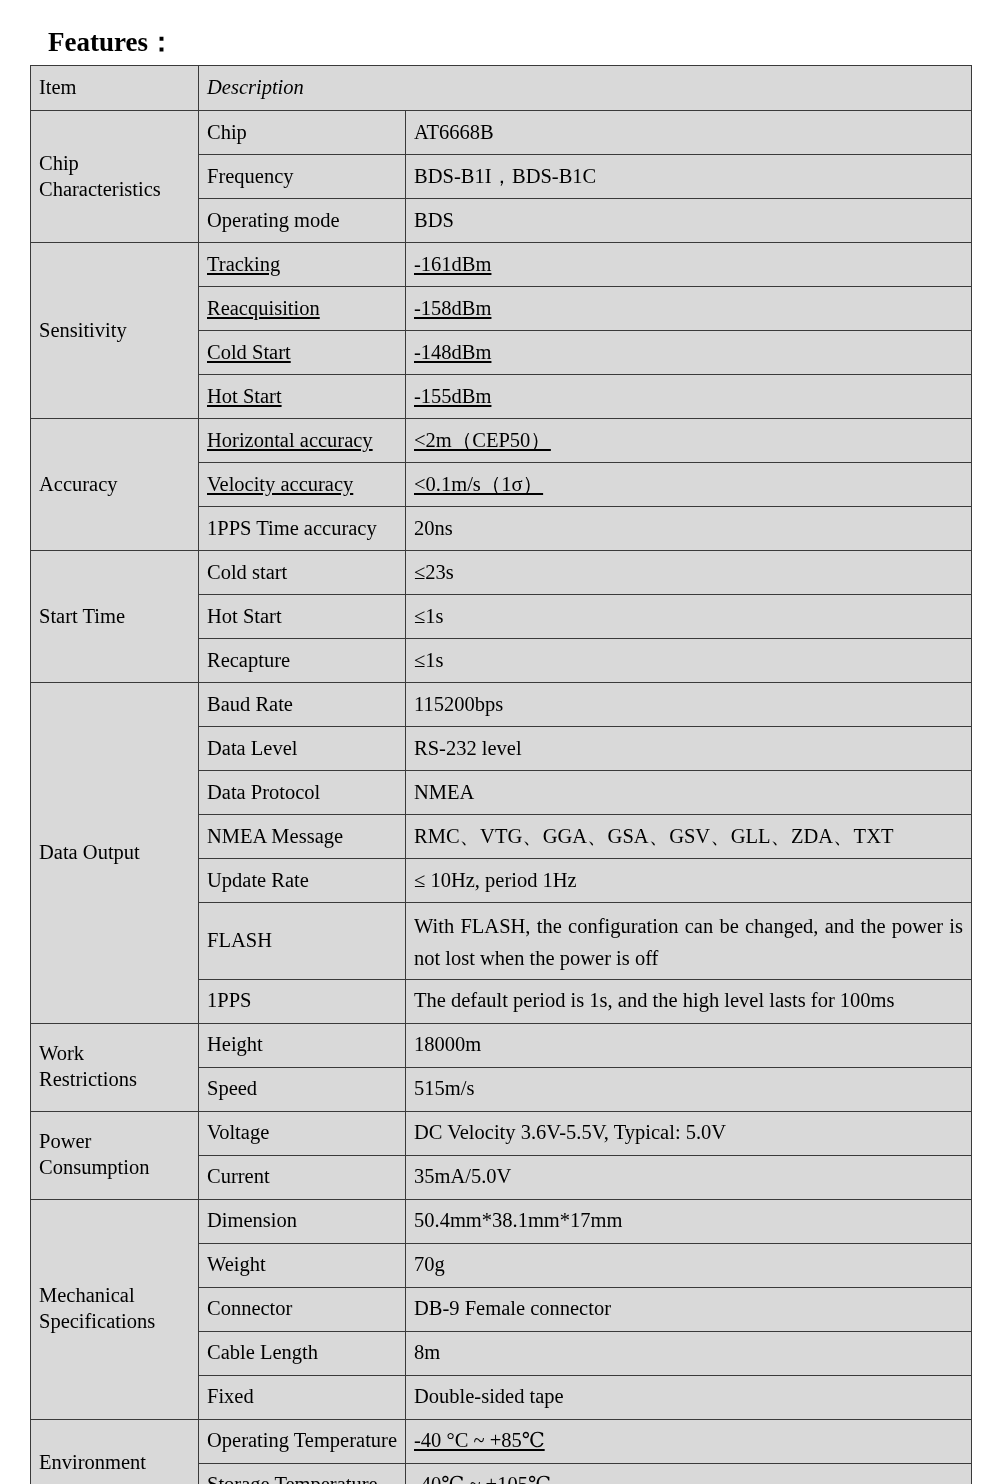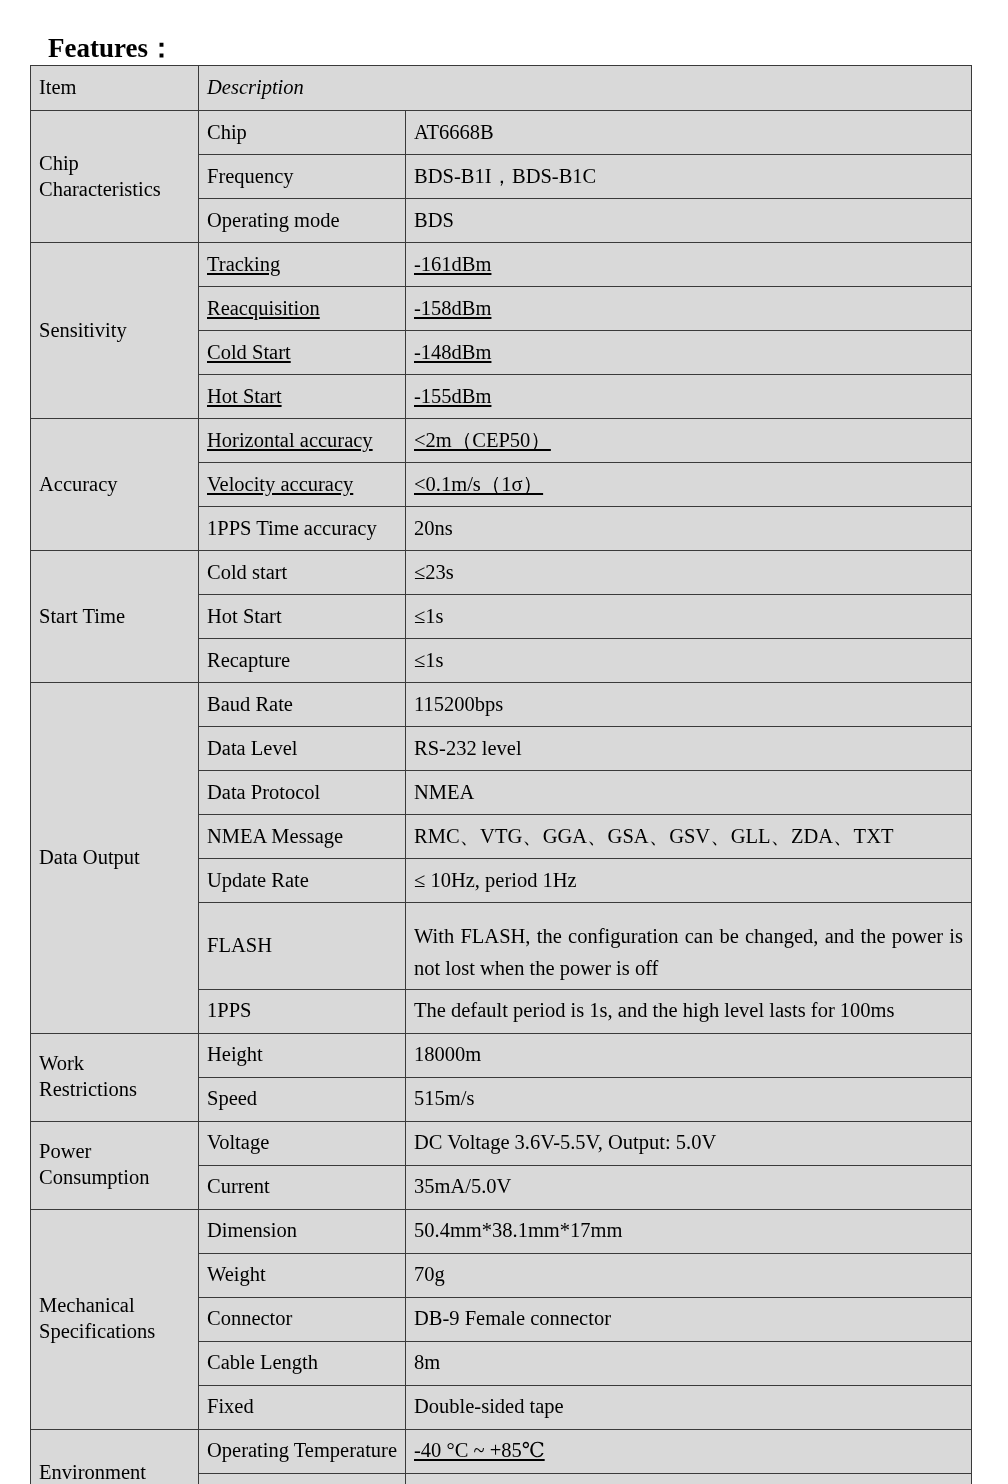--- a/index.html
+++ b/index.html
@@ -17,21 +17,21 @@
   }
   .page {
     position: relative;
     width: 1008px;
     height: 1484px;
     box-sizing: border-box;
   }
   .doc-title {
     position: absolute;
     left: 48px;
-    top: 32px;
+    top: 26px;
     font-size: 27px;
     font-weight: bold;
     letter-spacing: 0px;
     line-height: 1.2;
     white-space: nowrap;
   }
   table.spec {
     position: absolute;
     left: 30px;
     top: 65px;
@@ -73,21 +73,21 @@
   td.sub {
     padding-left: 11px;
   }
   td.val {
     padding-left: 11px;
   }
   td.val.justify {
     text-align: justify;
     text-align-last: left;
     line-height: 1.55;
-    padding-top: 18px;
+    padding-top: 8px;
     padding-bottom: 4px;
     hyphens: none;
   }
   
   td.sm { font-size: 18.5px; margin-top: 34px; }
   td.sm2 { font-size: 19.5px; text-decoration: underline; }
 
   tr.r-std td { height: 43px; }
 </style>
 </head>
@@ -207,21 +207,21 @@
         <td class="val">18000m</td>
       </tr>
       <tr class="r-std">
         <td class="sub">Speed</td>
         <td class="val">515m/s</td>
       </tr>
 
       <tr class="r-std">
         <td class="group" rowspan="2">Power<br>Consumption</td>
         <td class="sub">Voltage</td>
-        <td class="val">DC Voltage 3.6V-5.5V, Output: 5.0V</td>
+        <td class="val">DC Velocity 3.6V-5.5V, Typical: 5.0V</td>
       </tr>
       <tr class="r-std">
         <td class="sub">Current</td>
         <td class="val">35mA/5.0V</td>
       </tr>
 
       <tr class="r-std">
         <td class="group" rowspan="5">Mechanical<br>Specifications</td>
         <td class="sub">Dimension</td>
         <td class="val">50.4mm*38.1mm*17mm</td>

